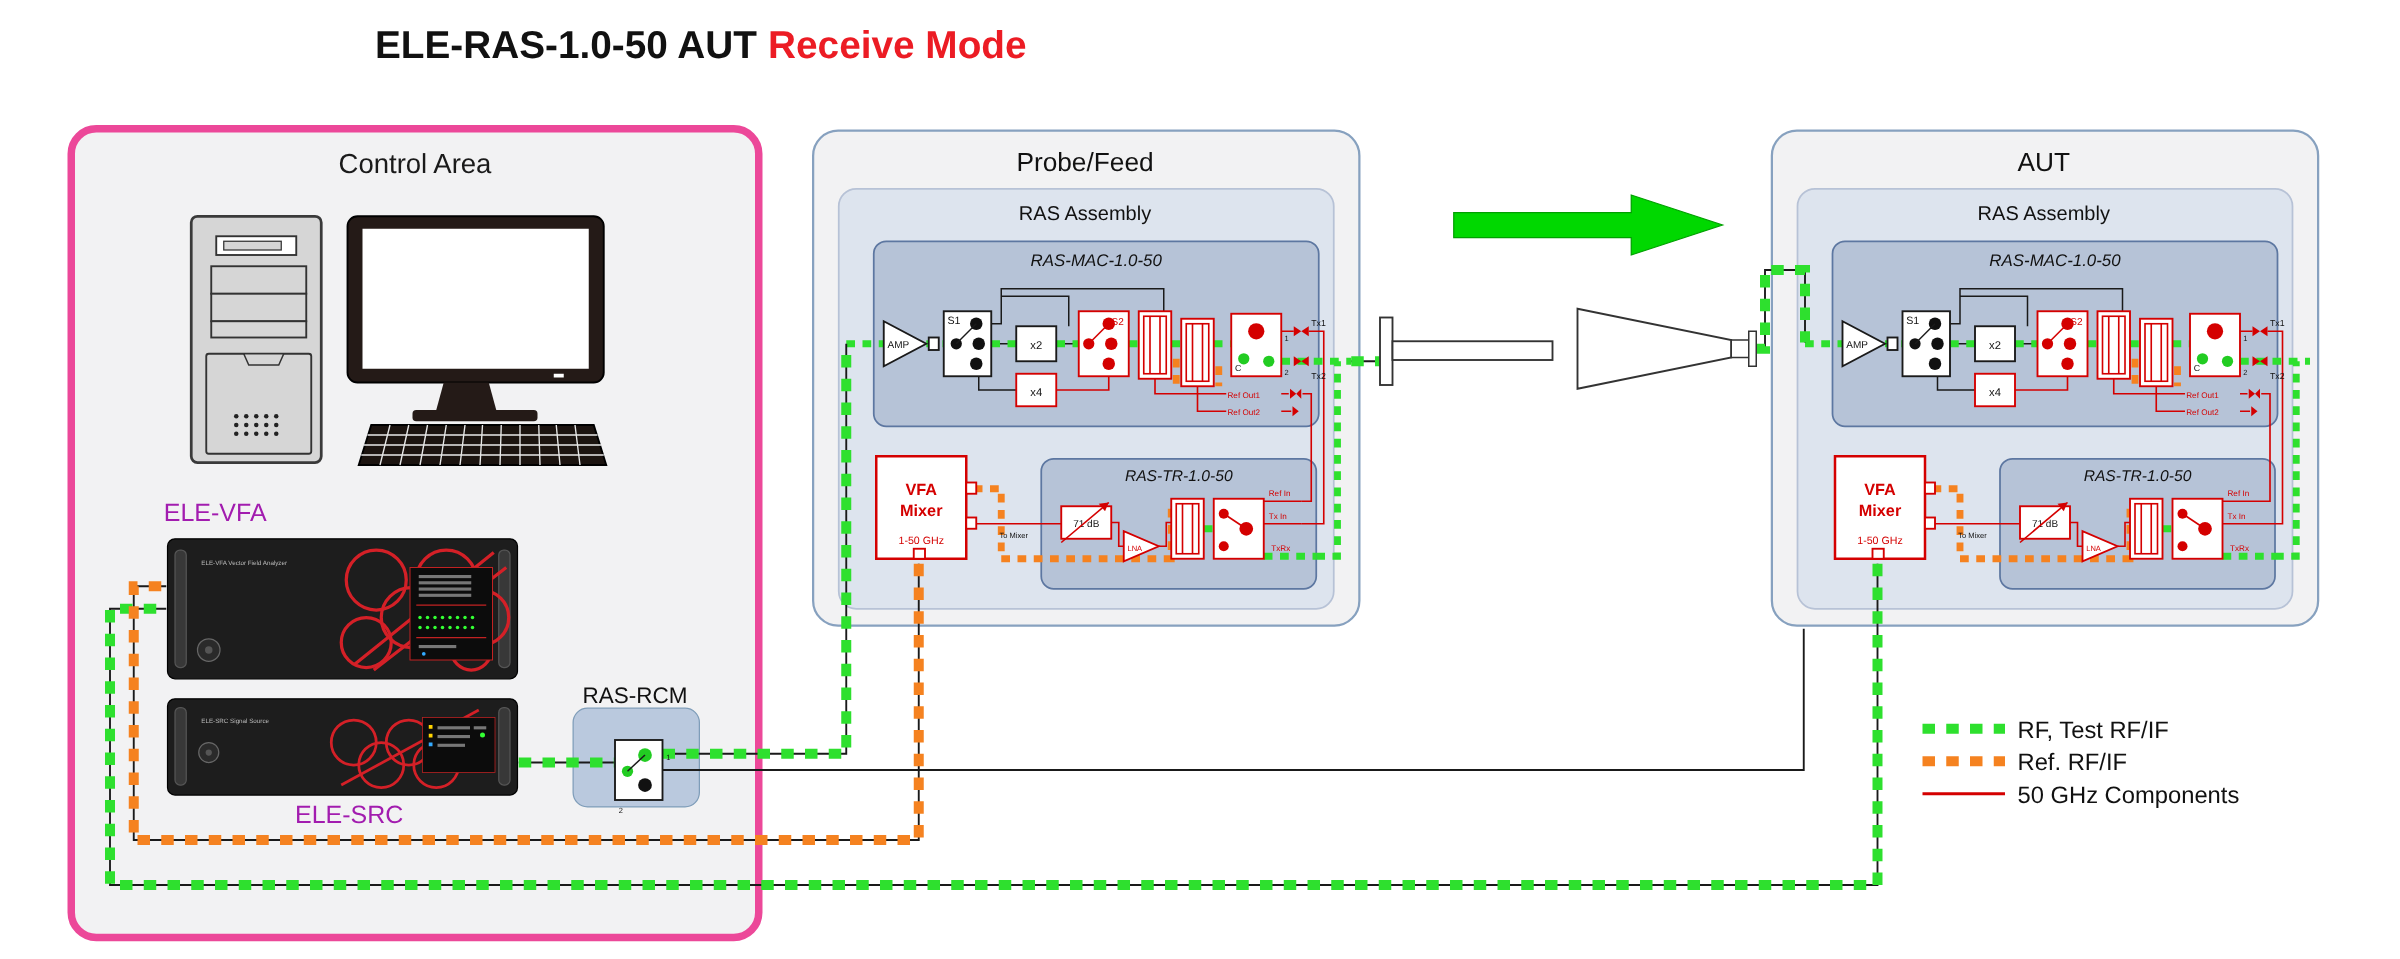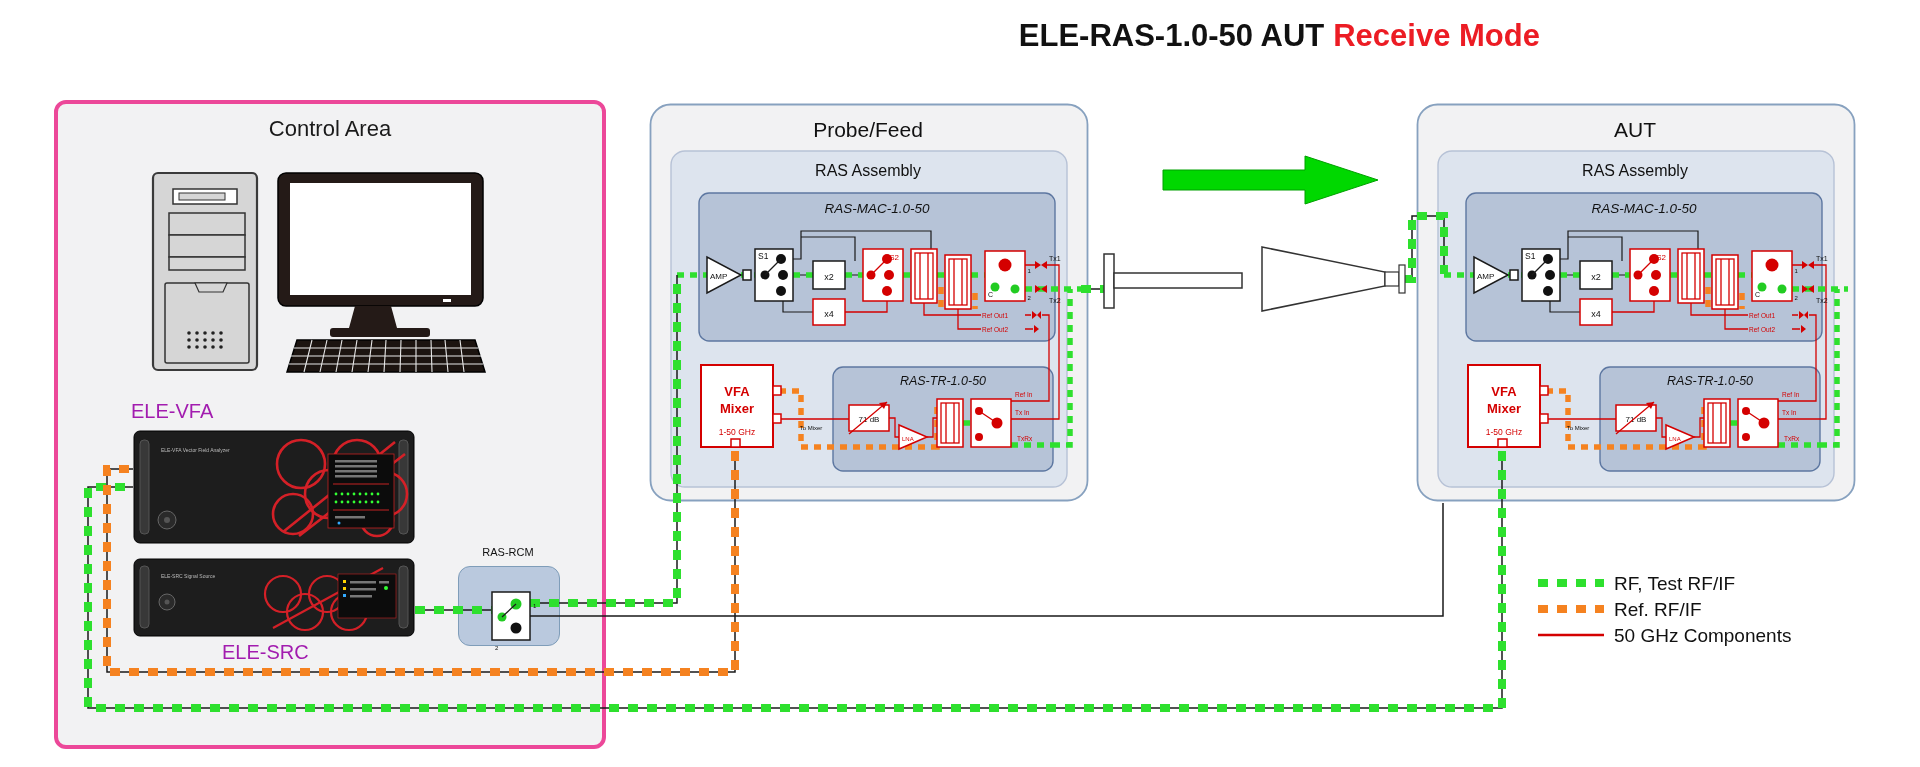--- a/index.html
+++ b/index.html
@@ -1,24 +1,24 @@
 <!DOCTYPE html>
 <html><head>
 <meta charset="utf-8">
 <style>
   html,body{margin:0;padding:0;background:#fff;}
   .page{position:relative;width:1920px;height:767px;background:#ffffff;overflow:hidden;
         font-family:"Liberation Sans",sans-serif;}
-  .title{position:absolute;left:300px;top:18px;width:1240px;text-align:right;
+  .title{position:absolute;left:300px;top:18px;width:1240px;text-align:left;
          font-size:31px;font-weight:700;color:#111;}
   .title .mode{color:#ec1c24;margin-left:9px;}
-  .area-box{position:absolute;border:4px solid #ec4899;border-radius:12px;background:#f2f2f3;}
+  .area-box{position:absolute;border:6px solid #ec4899;border-radius:23px;background:#f2f2f3;}
   .area-title{position:absolute;width:100%;text-align:center;top:12px;font-size:22px;color:#1a1a1a;}
   .inst-label{position:absolute;font-size:20px;color:#a21caf;}
-  .rcm-label{position:absolute;left:452px;top:546px;width:112px;text-align:center;font-size:11px;color:#111;}
+  .rcm-label{position:absolute;left:452px;top:546px;width:112px;text-align:center;font-size:18px;color:#111;}
   .rcm-box{position:absolute;left:458px;top:566px;width:100px;height:78px;background:#bac9de;
            border:1.5px solid #7f9db9;border-radius:12px;}
   .abs{position:absolute;}
   svg{font-family:"Liberation Sans",sans-serif;}
   
   .bx-outer{fill:#f2f2f3;stroke:#87a1bf;stroke-width:1.8;}
   .bx-asm{fill:#dde4ee;stroke:#b7c2d6;stroke-width:1.4;}
   .bx-mod{fill:#b6c3d7;stroke:#5d77a1;stroke-width:1.4;}
   
   .ck{fill:#ffffff;stroke:#1a1a1a;stroke-width:1.5;}
@@ -261,21 +261,21 @@
         <rect x="210" y="36" width="3" height="3" fill="#33aaff"></rect>
       <rect x="217" y="23" width="26" height="2.5" fill="#777"></rect>
         <rect x="217" y="30" width="26" height="2.5" fill="#777"></rect>
         <rect x="217" y="37" width="22" height="2.5" fill="#777"></rect>
       <circle cx="253" cy="30" r="2" fill="#33ff33"></circle>
       <rect x="246" y="23" width="10" height="2.5" fill="#777"></rect>
     </g>
     <circle cx="34" cy="44" r="8" fill="#2a2a2a" stroke="#666"></circle>
     <circle cx="34" cy="44" r="2.5" fill="#555"></circle>
   </svg>
-  <div class="inst-label" style="left:222px;top:641px;">ELE-SRC</div>
+  <div class="inst-label" style="left:236px;top:641px;">ELE-SRC</div>
 
   <div class="rcm-label">RAS-RCM</div>
   <div class="rcm-box"></div>
 
   <svg class="abs" style="left:649px;top:103px;z-index:5;" width="440" height="400" viewBox="0 0 440 400">
     <use href="#asm"></use>
     <text x="219" y="34" text-anchor="middle" font-size="21" class="tx">Probe/Feed</text>
   </svg>
 
   <svg class="abs" style="left:1416px;top:103px;z-index:5;" width="440" height="400" viewBox="0 0 440 400">

